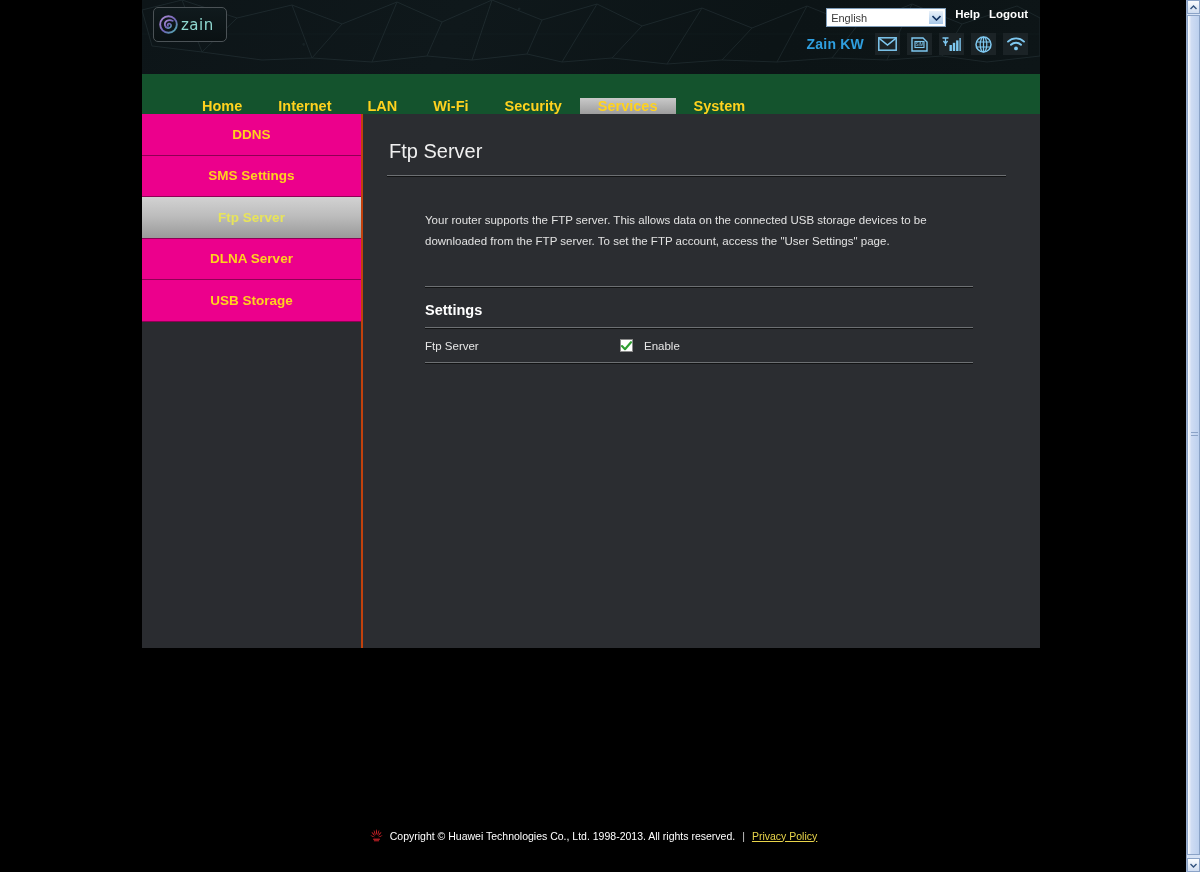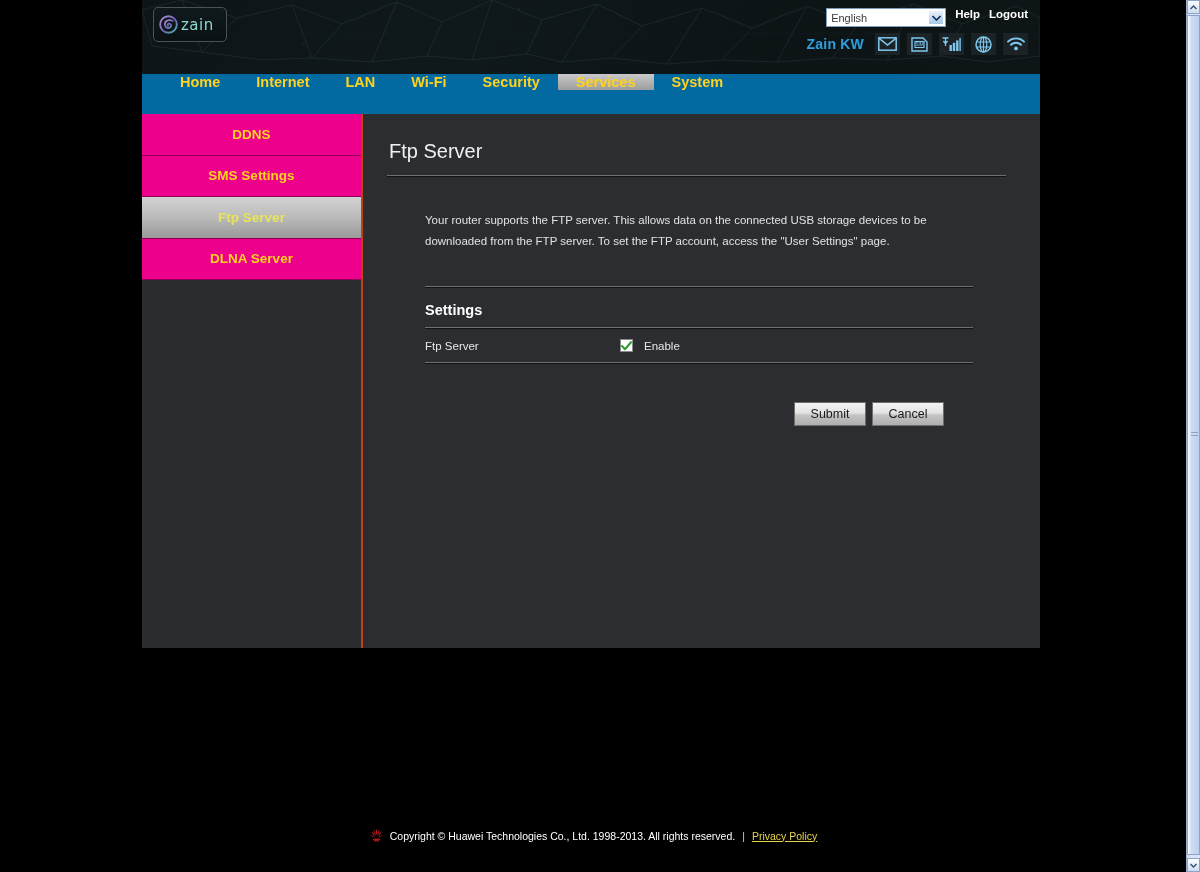--- a/index.html
+++ b/index.html
@@ -96,23 +96,23 @@
     width: 25px; height: 22px;
     background: #1b2326;
     display: flex; align-items: center; justify-content: center;
     cursor: pointer;
   }
 
   
   .nav {
     display: flex;
     height: 40px;
-    background: #0369a1;
-    align-items: flex-start;
-    padding-left: 20px;
+    background: #14532d;
+    align-items: flex-end;
+    padding-left: 42px;
   }
   .nav-item {
     display: flex; align-items: center;
     padding: 0 18px;
     color: #ffd21e;
     font-size: 14.5px;
     font-weight: bold;
     cursor: pointer;
     white-space: nowrap;
   }
@@ -370,20 +370,21 @@
     <div class="nav-item">System</div>
   </div>
 
   <div class="body-split">
 
     <div class="sidebar">
       <div class="side-item">DDNS</div>
       <div class="side-item">SMS Settings</div>
       <div class="side-item active">Ftp Server</div>
       <div class="side-item">DLNA Server</div>
+      <div class="side-item">USB Storage</div>
     </div>
 
     <div class="content">
       <h1 class="page-title">Ftp Server</h1>
       <div class="rule"></div>
 
       <p class="desc">Your router supports the FTP server. This allows data on the connected USB storage devices to be downloaded from the FTP server. To set the FTP account, access the "User Settings" page.</p>
 
       <div class="rule rule-inset"></div>
       <div class="section-title">Settings</div>
@@ -394,24 +395,20 @@
         <span class="checkbox">
           <svg width="11" height="10" viewBox="0 0 11 10">
             <path d="M1 5 L4 8.2 L10 1.2" fill="none" stroke="#2f9e32" stroke-width="2.1" stroke-linecap="round" stroke-linejoin="round"></path>
           </svg>
         </span>
         <span class="cb-label">Enable</span>
       </div>
 
       <div class="rule rule-inset" style="margin-top:0"></div>
 
-      <div class="btn-row">
-        <button class="btn">Submit</button>
-        <button class="btn">Cancel</button>
-      </div>
     </div>
   </div>
 </div>
 
 <div class="footer">
   <svg class="hw-logo" viewBox="0 0 20 20">
     <g fill="#d8232a">
       <path d="M10 1.2 C9.1 4 9.1 6.6 10 9.4 C10.9 6.6 10.9 4 10 1.2 Z"></path>
       <path d="M6.3 2.3 C6.4 5.2 7.2 7.6 8.9 9.9 C8.6 7 7.9 4.5 6.3 2.3 Z"></path>
       <path d="M13.7 2.3 C12.1 4.5 11.4 7 11.1 9.9 C12.8 7.6 13.6 5.2 13.7 2.3 Z"></path>

